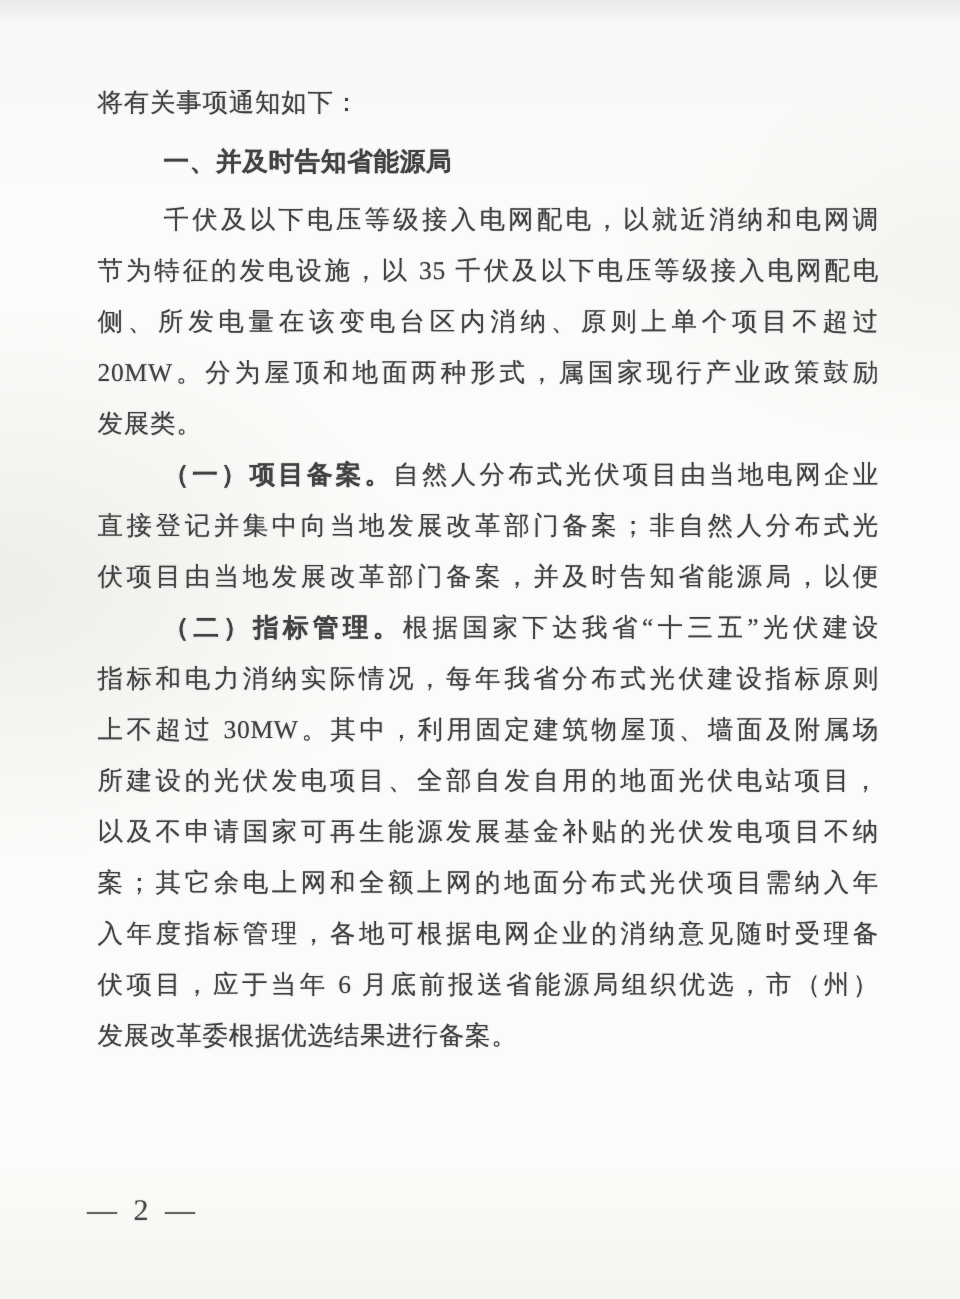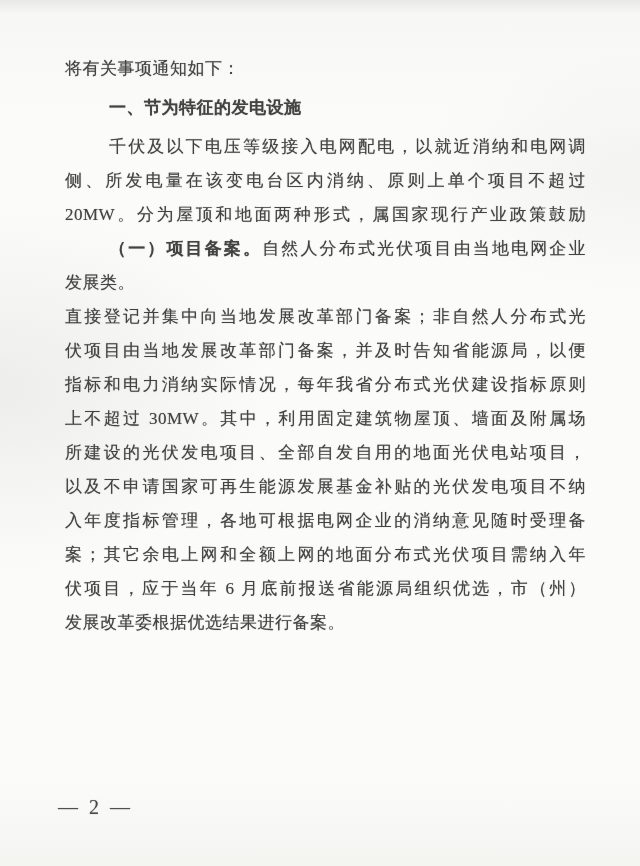--- a/index.html
+++ b/index.html
@@ -59,31 +59,33 @@
     letter-spacing: 3px;
     text-shadow: 0 0 1px rgba(75,75,75,0.5);
   }
 </style>
 </head>
 <body>
 
 <div class="page">
   <div class="content" id="doc-lines">
       <div class="line">将有关事项通知如下：</div>
-      <div class="line indent bold">一、节为特征的发电设施</div>
+      <div class="line indent bold">一、并及时告知省能源局</div>
       <div class="line justify indent">千伏及以下电压等级接入电网配电，以就近消纳和电网调</div>
+      <div class="line justify">节为特征的发电设施，以 35 千伏及以下电压等级接入电网配电</div>
       <div class="line justify">侧、所发电量在该变电台区内消纳、原则上单个项目不超过</div>
       <div class="line justify">20MW。分为屋顶和地面两种形式，属国家现行产业政策鼓励</div>
+      <div class="line">发展类。</div>
       <div class="line justify indent"><b>（一）项目备案。</b>自然人分布式光伏项目由当地电网企业</div>
-      <div class="line">发展类。</div>
       <div class="line justify">直接登记并集中向当地发展改革部门备案；非自然人分布式光</div>
       <div class="line justify">伏项目由当地发展改革部门备案，并及时告知省能源局，以便</div>
+      <div class="line justify indent"><b>（二）指标管理。</b>根据国家下达我省“十三五”光伏建设</div>
       <div class="line justify">指标和电力消纳实际情况，每年我省分布式光伏建设指标原则</div>
       <div class="line justify">上不超过 30MW。其中，利用固定建筑物屋顶、墙面及附属场</div>
       <div class="line justify">所建设的光伏发电项目、全部自发自用的地面光伏电站项目，</div>
       <div class="line justify">以及不申请国家可再生能源发展基金补贴的光伏发电项目不纳</div>
+      <div class="line justify">案；其它余电上网和全额上网的地面分布式光伏项目需纳入年</div>
       <div class="line justify">入年度指标管理，各地可根据电网企业的消纳意见随时受理备</div>
-      <div class="line justify">案；其它余电上网和全额上网的地面分布式光伏项目需纳入年</div>
       <div class="line justify">伏项目，应于当年 6 月底前报送省能源局组织优选，市（州）</div>
       <div class="line">发展改革委根据优选结果进行备案。</div>
     </div>
   <div class="page-number">— 2 —</div>
 </div>
 
 </body></html>

